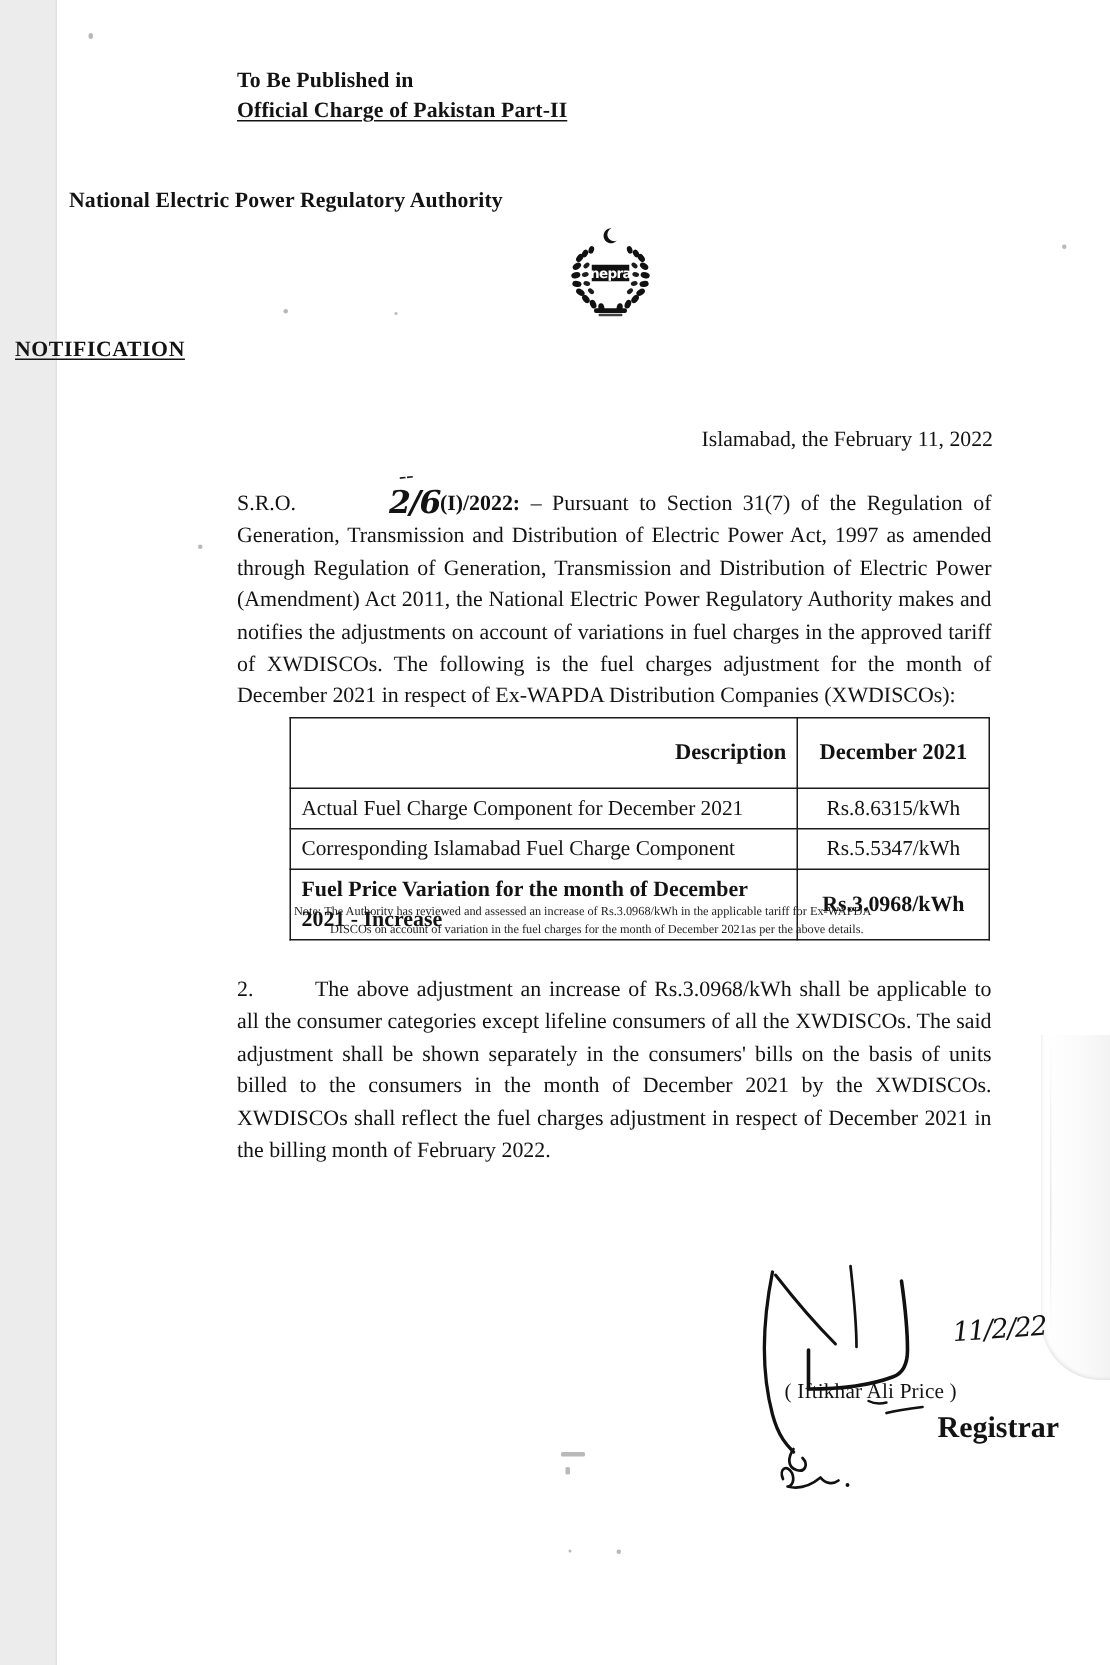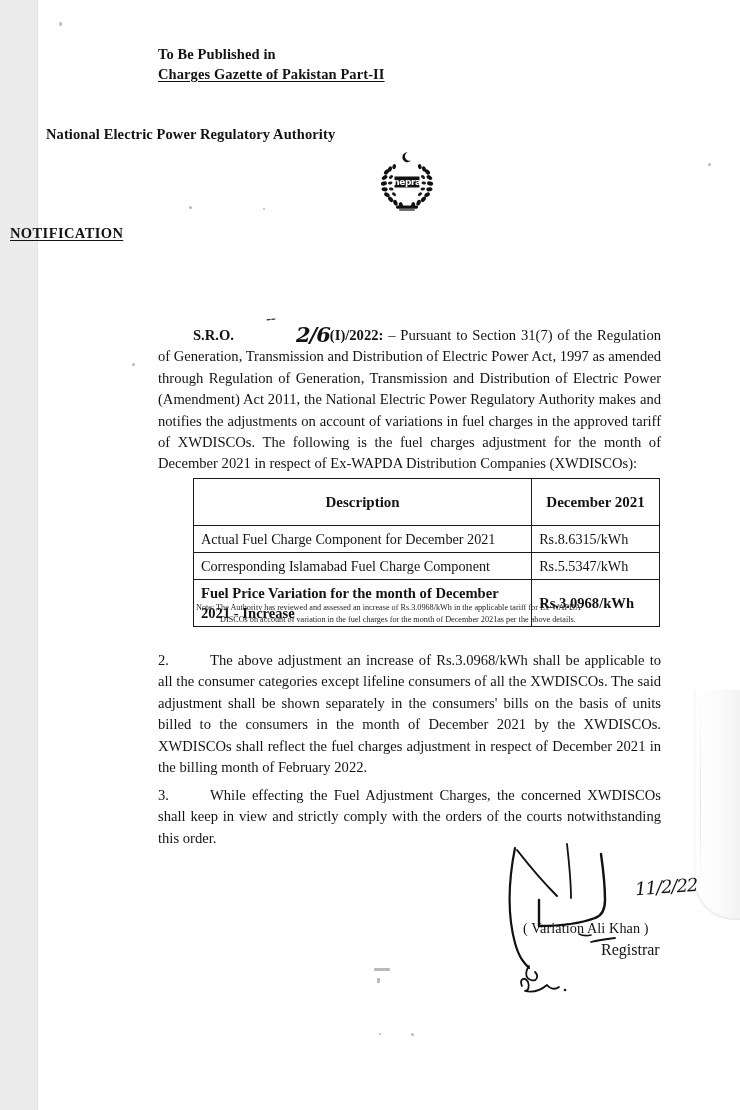--- a/index.html
+++ b/index.html
@@ -105,22 +105,21 @@
   
   .sro-block {
     position: absolute;
     left: 158px; top: 322px;
     width: 503px;
     font-size: 14.6px;
     line-height: 21.4px;
     text-align: justify;
   }
   .sro-label {
-    font-weight: bold;
-    margin-left: 35px;
+    font-weight: normal;
   }
   .sro-gap { display: inline-block; width: 62px; }
   .sro-hand {
     font-family: "DejaVu Serif", serif;
     font-size: 21px;
     font-style: italic;
     font-weight: 600;
     letter-spacing: -1px;
     position: relative;
     top: 2px;
@@ -158,26 +157,26 @@
     border-collapse: collapse;
     font-size: 14.2px;
   }
   .tbl td {
     border: 1px solid #1b1b1b;
     padding: 3px 7px;
     vertical-align: middle;
   }
   .tbl .hdr {
     font-weight: bold;
-    text-align: center;
+    text-align: right;
     font-size: 15px;
     height: 40px;
   }
   .tbl .c-desc { width: 352px; }
-  .tbl .c-val  { width: 115px; }
+  .tbl .c-val  { width: 115px; text-align: center; }
   .tbl .r-body td { height: 20px; }
   .tbl .bold-row td { font-weight: bold; font-size: 14.6px; }
   .tbl .bold-row .c-desc { line-height: 20px; }
 
   .note {
     position: absolute;
     left: 196px; top: 602px;
     width: 470px;
     font-size: 8.2px;
     line-height: 11.5px;
@@ -187,23 +186,23 @@
 
   
   .sig-name {
     position: absolute;
     left: 523px; top: 920px;
     font-size: 14.2px;
     letter-spacing: .1px;
   }
   .sig-title {
     position: absolute;
-    left: 601px; top: 941px;
-    font-size: 16px;
-    font-weight: normal;
+    left: 625px; top: 941px;
+    font-size: 20px;
+    font-weight: bold;
   }
   .sig-date {
     position: absolute;
     left: 635px; top: 876px;
     font-family: "DejaVu Serif", serif;
     font-size: 18px;
     font-style: italic;
     letter-spacing: -1px;
     transform: rotate(-4deg);
   }
@@ -216,21 +215,21 @@
 
 <div class="page">
 
   <div class="left-gutter"></div>
   <div class="right-curl"></div>
 
   <div class="content">
 
     <div class="pub-head">
       <div class="line1">To Be Published in</div>
-      <div class="line2">Charges Gazette of Pakistan Part-II</div>
+      <div class="line2">Official Charge of Pakistan Part-II</div>
     </div>
 
     <div class="authority-title">National Electric Power Regulatory Authority</div>
 
     <div class="emblem">
       <svg viewBox="0 0 66 64" width="66" height="64" aria-hidden="true">
 
         <path d="M33.6 2.2 a5.0 5.0 0 1 0 3.6 8.2 a4.0 4.0 0 1 1 -3.6 -8.2 z" fill="#111"></path>
 
         <g fill="#111">
@@ -267,20 +266,21 @@
           <rect x="20.5" y="26.5" width="25" height="11" fill="#111"></rect>
           <text x="33" y="35.3" font-family="'DejaVu Sans', sans-serif" font-size="9" font-weight="bold" fill="#fff" text-anchor="middle" letter-spacing="-0.4">nepra</text>
         </g>
       </svg>
     </div>
 
     <div class="notification">
       <span>NOTIFICATION</span>
     </div>
 
+    <div class="dateline">Islamabad, the February 11, 2022</div>
 
     <div class="sro-block">
       <span class="sro-label">S.R.O.</span><span class="sro-gap"></span><span class="sro-tick">- -</span><span class="sro-hand">2/6</span><span class="sro-num-suffix">(I)/2022:</span> <span>– Pursuant to Section 31(7) of the Regulation of Generation, Transmission and Distribution of Electric Power Act, 1997 as amended through Regulation of Generation, Transmission and Distribution of Electric Power (Amendment) Act 2011, the National Electric Power Regulatory Authority makes and notifies the adjustments on account of variations in fuel charges in the approved tariff of XWDISCOs. The following is the fuel charges adjustment for the month of December 2021 in respect of Ex-WAPDA Distribution Companies (XWDISCOs):</span>
     </div>
 
     <table class="tbl">
       <tbody>
         <tr class="r-hdr">
           <td class="c-desc hdr">Description</td>
           <td class="c-val hdr">December 2021</td>
@@ -302,42 +302,39 @@
 
     <div class="note">
       <span>Note: The Authority has reviewed and assessed an increase of Rs.3.0968/kWh in the applicable tariff for Ex-WAPDA</span>
       <span class="note-l2">DISCOs on account of variation in the fuel charges for the month of December 2021as per the above details.</span>
     </div>
 
     <div class="para p2">
       <span class="num">2.</span><span>The above adjustment an increase of Rs.3.0968/kWh shall be applicable to all the consumer categories except lifeline consumers of all the XWDISCOs. The said adjustment shall be shown separately in the consumers' bills on the basis of units billed to the consumers in the month of December 2021 by the XWDISCOs. XWDISCOs shall reflect the fuel charges adjustment in respect of December 2021 in the billing month of February 2022.</span>
     </div>
 
-    <div class="para p3">
-      <span class="num">3.</span><span>While effecting the Fuel Adjustment Charges, the concerned XWDISCOs shall keep in view and strictly comply with the orders of the courts notwithstanding this order.</span>
-    </div>
 
     <svg class="ink" style="left:495px; top:838px; width:200px; height:165px;" viewBox="0 0 200 165" aria-hidden="true">
       <g fill="none" stroke="#111" stroke-linecap="round" stroke-linejoin="round">
         <path d="M20 10 C 14 40, 12 75, 20 105 C 24 120, 30 126, 34 130" stroke-width="2.2"></path>
         <path d="M22 12 C 36 30, 50 46, 62 58" stroke-width="2.0"></path>
         <path d="M72 6 C 74 24, 76 44, 76 60" stroke-width="1.8"></path>
         <path d="M44 62 C 44 72, 44 80, 44 88" stroke-width="2.4"></path>
         <path d="M44 88 C 62 88, 84 86, 100 80 C 106 78, 110 72, 110 62 C 110 48, 108 30, 106 16" stroke-width="2.4"></path>
         <path d="M84 96 C 88 98, 92 98, 96 97" stroke-width="1.6"></path>
         <path d="M96 104 C 104 102, 112 101, 120 100" stroke-width="1.8"></path>
         <path d="M34 128 C 30 134, 30 140, 36 142 C 42 144, 44 138, 40 134" stroke-width="1.8"></path>
         <path d="M27 148 C 24 141, 30 138, 33 144 C 35 149, 33 153, 30 153 C 38 155, 46 152, 52 147 C 55 151, 60 152, 64 149" stroke-width="1.8"></path>
         <circle cx="70" cy="152" r="1.3" fill="#111" stroke="none"></circle>
       </g>
     </svg>
 
     <div class="sig-date">11/2/22</div>
 
-    <div class="sig-name">( Variation Ali Khan )</div>
+    <div class="sig-name">( Iftikhar Ali Price )</div>
     <div class="sig-title">Registrar</div>
 
     <span class="speck" style="left:59px; top:22px; width:3px; height:4px;"></span>
     <span class="speck" style="left:132px; top:363px; width:3px; height:3px;"></span>
     <span class="speck" style="left:189px; top:206px; width:3px; height:3px;"></span>
     <span class="speck" style="left:263px; top:208px; width:2px; height:2px;"></span>
     <span class="speck" style="left:708px; top:163px; width:3px; height:3px;"></span>
     <span class="speck" style="left:374px; top:968px; width:16px; height:3px; border-radius:1px;"></span>
     <span class="speck" style="left:377px; top:978px; width:3px; height:5px; border-radius:1px;"></span>
     <span class="speck" style="left:411px; top:1033px; width:3px; height:3px;"></span>

